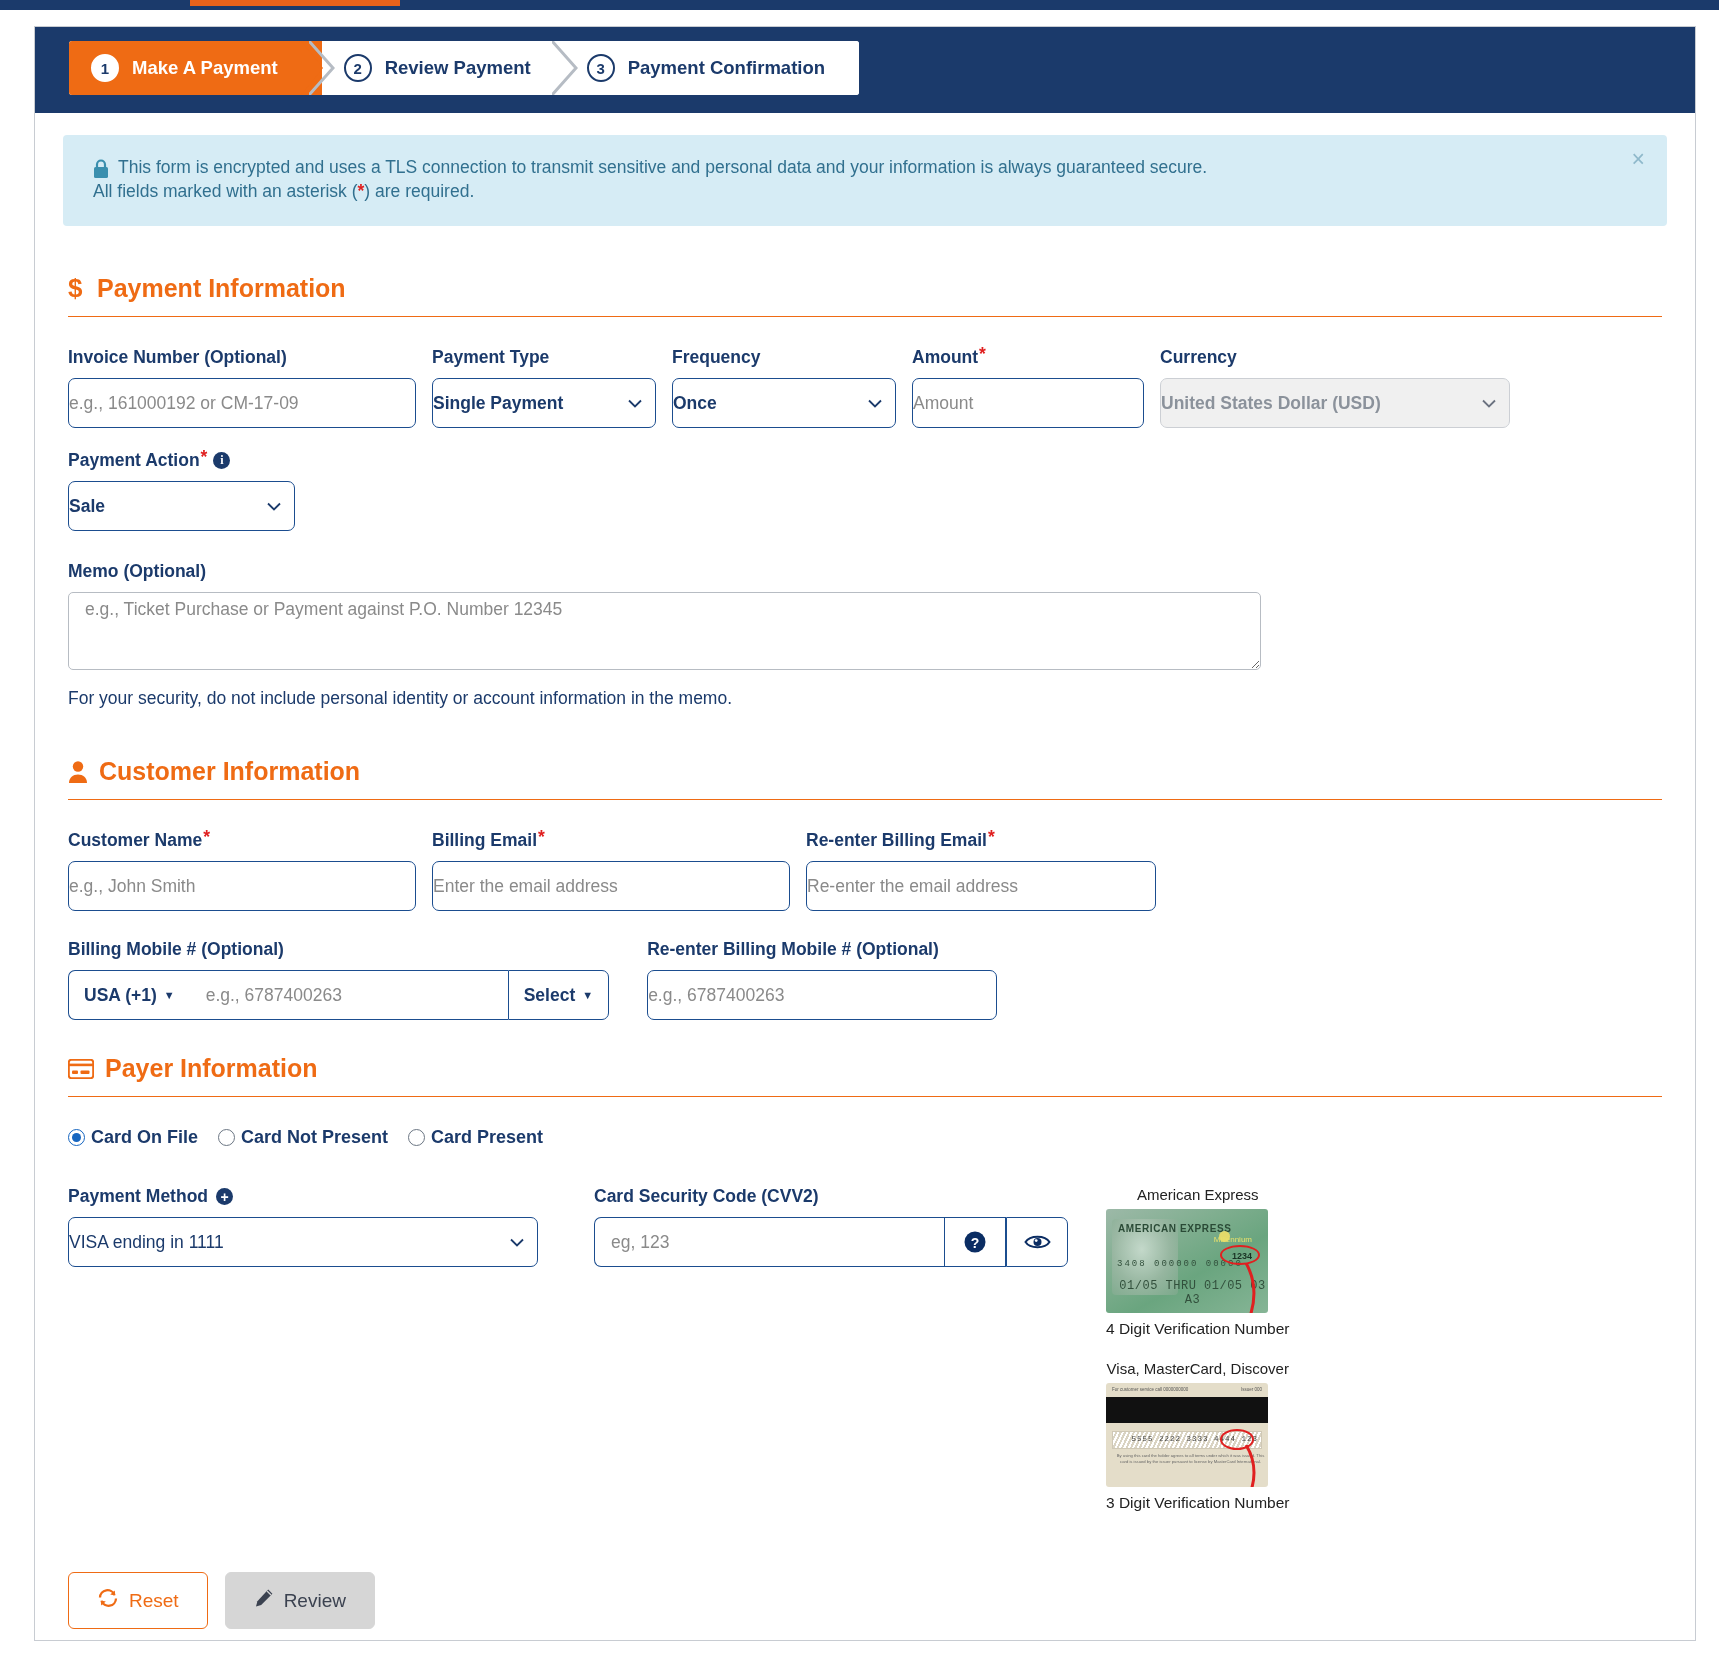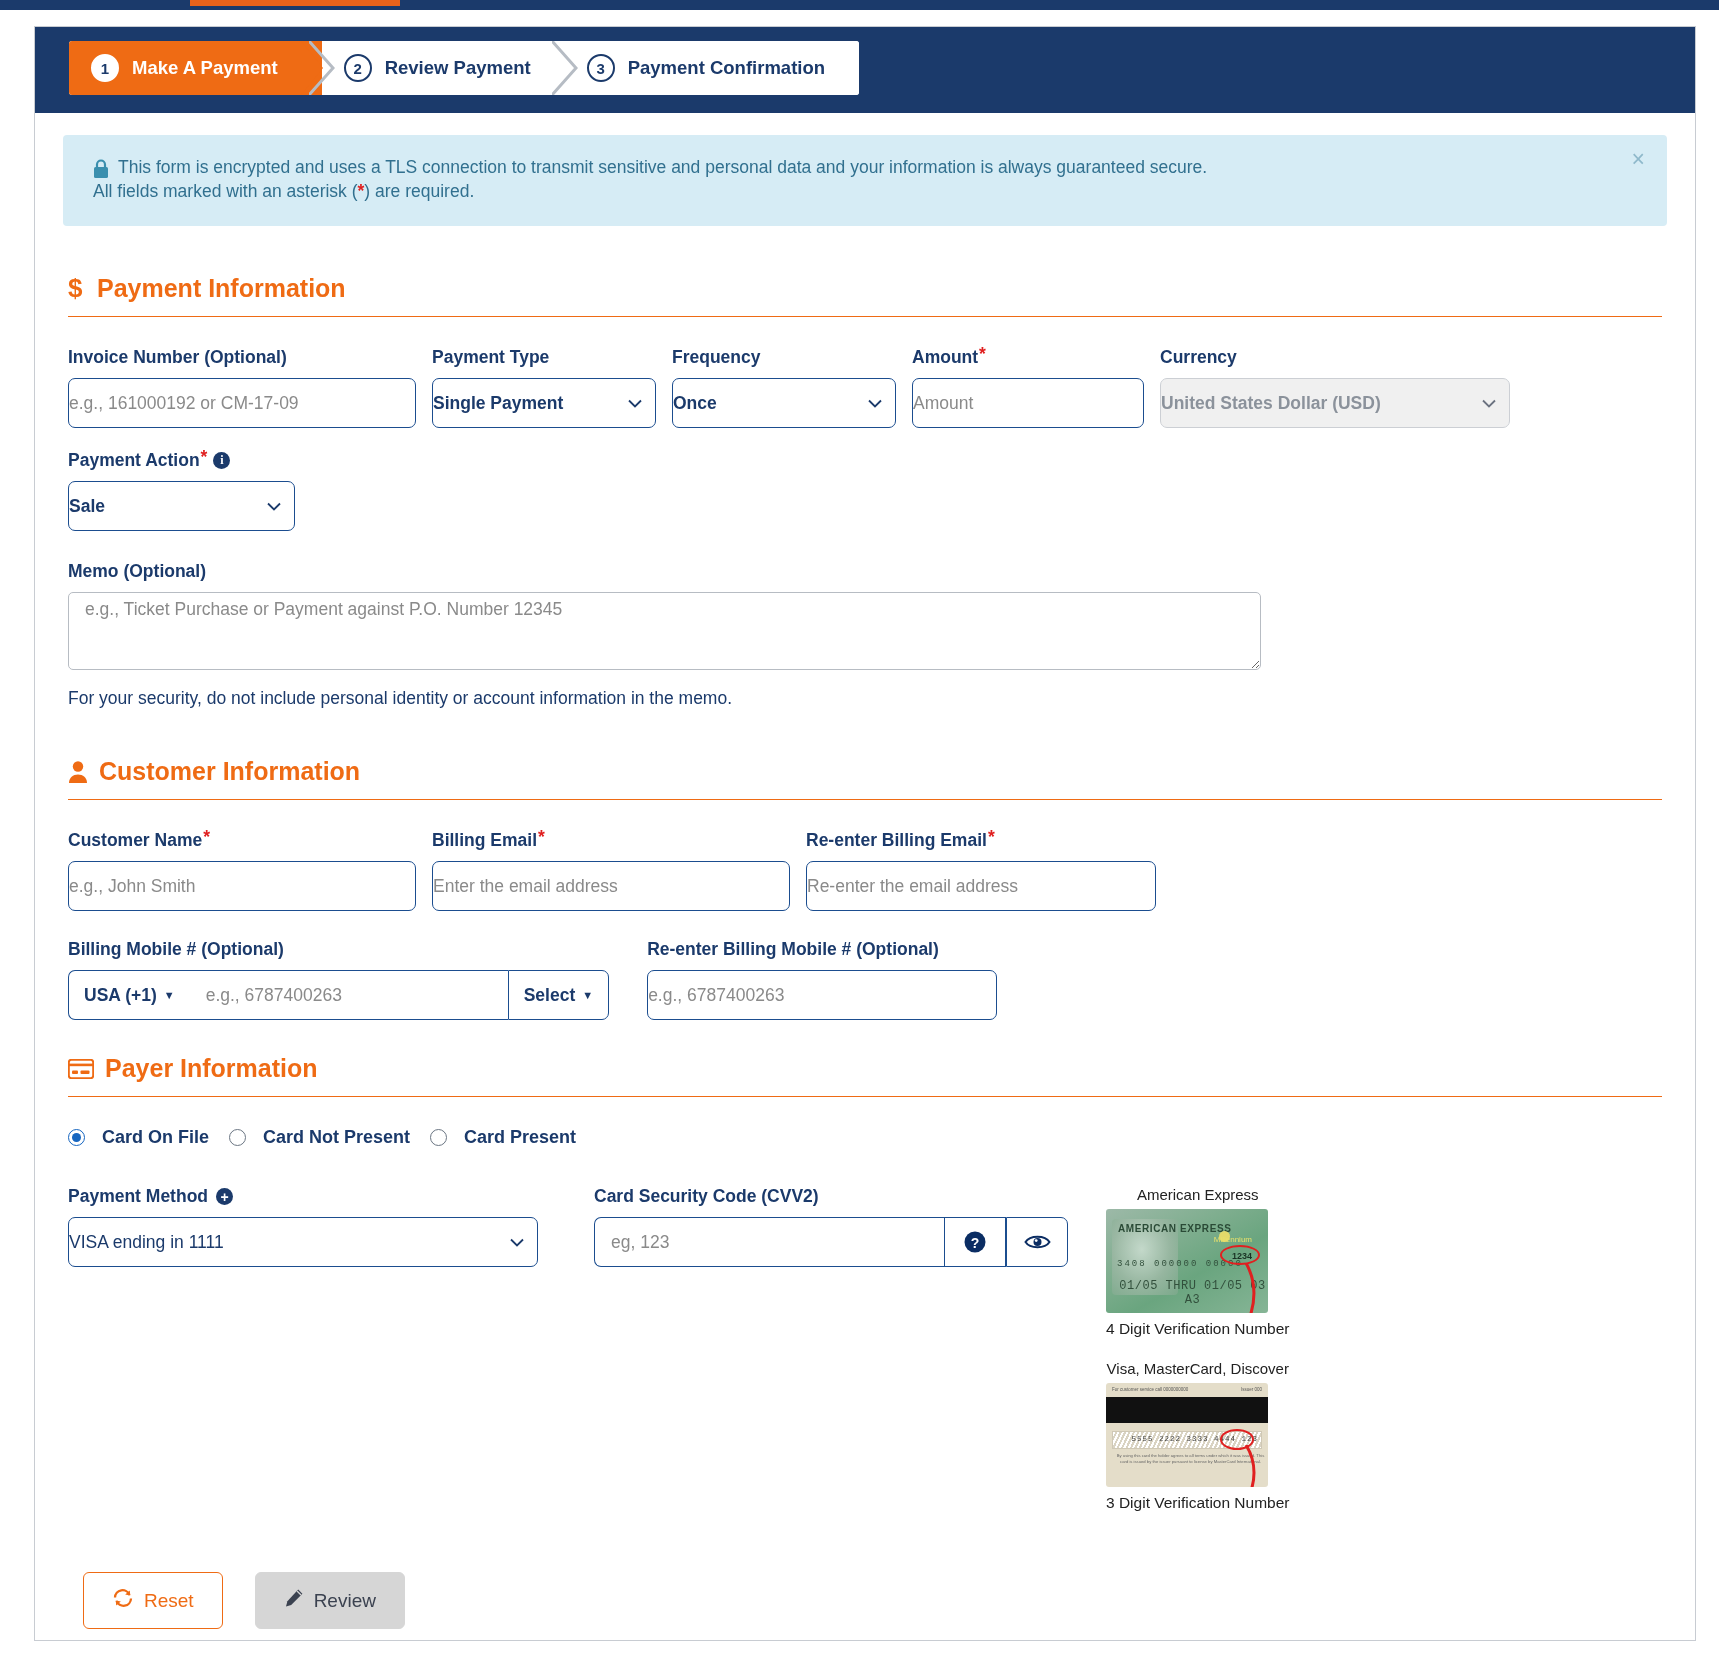--- a/index.html
+++ b/index.html
@@ -157,21 +157,21 @@
     height: 50px; border: 1px solid #1b4d8f; border-left: none; border-right: none;
     width: 318px; padding: 0 16px; font-size: 17.5px; outline: none;
     font-family: inherit; color: #1b3a6b; background: #fff;
   }
   .input-group input.mid::placeholder { color: #8a8a8a; }
   .caret-down { font-size: 11px; }
   .w-remobile { width: 350px; }
 
   
   .radio-row { display: flex; align-items: center; gap: 20px; margin-bottom: 38px; }
-  .radio-opt { display: flex; align-items: center; gap: 17px; cursor: pointer; }
+  .radio-opt { display: flex; align-items: center; gap: 6px; cursor: pointer; }
   .radio-opt span.rlabel { font-size: 18px; font-weight: 700; color: #1b3a6b; }
   .radio {
     width: 17px; height: 17px; border-radius: 50%;
     border: 1.5px solid #6b7683; background: #fff;
     display: inline-block; position: relative; flex: none;
   }
   .radio.checked { border-color: #1565c0; }
   .radio.checked::after {
     content: ""; position: absolute; left: 3px; top: 3px;
     width: 9px; height: 9px; border-radius: 50%; background: #1565c0;
@@ -255,21 +255,21 @@
   .ellipse-mark {
     position: absolute; border: 2px solid #e02020; border-radius: 50%;
   }
   .redline { position: absolute; }
 
   
   .btn-row { display: flex; gap: 17px; margin-top: 60px; padding: 0 5px 46px 5px; }
   .btn {
     display: inline-flex; align-items: center; justify-content: center; gap: 10px;
     height: 57px; padding: 0 28px; border-radius: 6px;
-    font-size: 19px; font-family: inherit; cursor: pointer; margin-left: 15px;
+    font-size: 19px; font-family: inherit; cursor: pointer;
   }
   .btn-reset { background: #fff; border: 1px solid #ef6b14; color: #ef6b14; }
   .btn-review { background: #d6d6d6; border: 1px solid #d6d6d6; color: #3b4250; }
 </style>
 </head>
 <body>
 
 <div class="top-strip">
   <div class="active-tab-underline"></div>
 </div>

